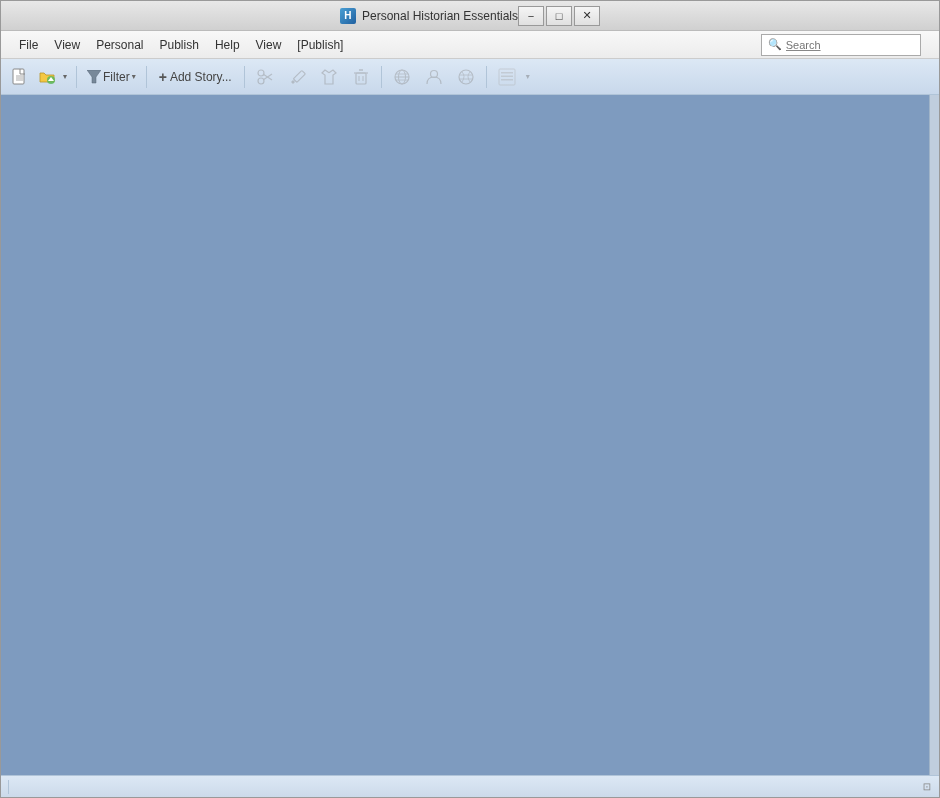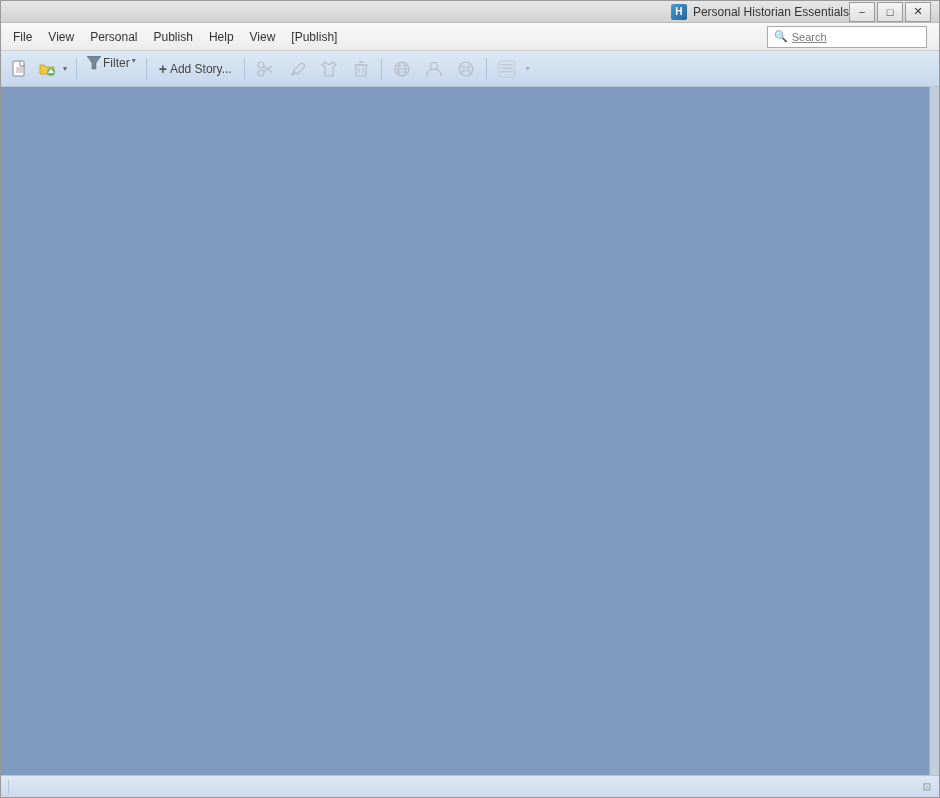--- a/index.html
+++ b/index.html
@@ -22,25 +22,25 @@
       width: 940px;
       height: 798px;
       border: 1px solid #999;
       display: flex;
       flex-direction: column;
       background: #f0f0f0;
     }
 
     
     .title-bar {
-      height: 22px;
+      height: 30px;
       background: linear-gradient(to bottom, #e8e8e8, #d0d0d0);
       display: flex;
       align-items: center;
-      justify-content: flex-end;
+      justify-content: center;
       padding: 0 8px;
       border-bottom: 1px solid #bbb;
       flex-shrink: 0;
     }
 
     .title-bar-left {
       display: flex;
       align-items: center;
       gap: 6px;
     }
@@ -84,21 +84,21 @@
       font-size: 11px;
       color: #333;
     }
 
     
     .menu-bar {
       height: 28px;
       background: linear-gradient(to bottom, #f8f8f8, #ececec);
       display: flex;
       align-items: center;
-      padding: 0 4px;
+      padding: 0 10px;
       border-bottom: 1px solid #ccc;
       flex-shrink: 0;
       gap: 0;
     }
 
     .menu-item {
       padding: 4px 8px;
       cursor: pointer;
       color: #333;
       font-size: 12px;
@@ -252,21 +252,21 @@
       top: 0;
       width: 10px;
       height: 100%;
       background: #c0cede;
       border-left: 1px solid #a0b4c8;
     }
 
     
     .filter-btn {
       display: flex;
-      align-items: flex-start;
+      align-items: center;
       gap: 2px;
       padding: 0 4px;
       height: 28px;
       border: 1px solid transparent;
       background: transparent;
       cursor: pointer;
       color: #444;
       font-size: 12px;
     }
 

